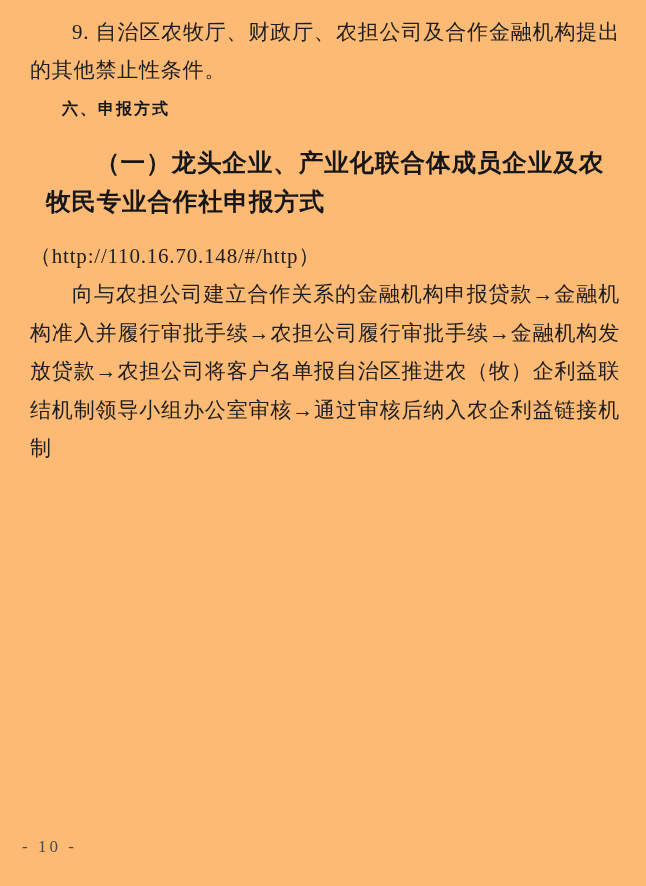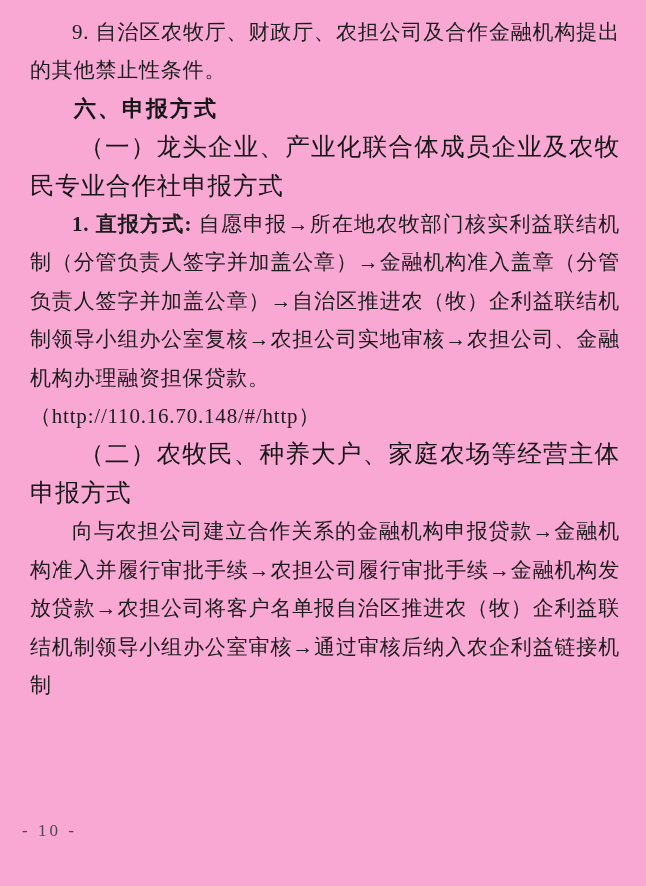--- a/index.html
+++ b/index.html
@@ -4,21 +4,21 @@
 <style>
   html, body {
     margin: 0;
     padding: 0;
     background: #ffffff;
   }
   .page {
     position: relative;
     width: 646px;
     height: 886px;
-    background: #f9a8d4;
+    background: #fdba74;
     box-sizing: border-box;
     padding: 13px 26px 0 30px;
     font-family: "Liberation Serif", "DejaVu Serif", serif;
     font-size: 21px;
     line-height: 38.4px;
     color: #1d1d1f;
     overflow: hidden;
   }
   .para {
     margin: 0;
@@ -27,65 +27,63 @@
     letter-spacing: 0.8px;
     word-break: break-all;
   }
   .indent {
     text-indent: 2em;
   }
   .heading-hei {
     margin: 0;
     font-family: "Liberation Sans", "DejaVu Sans", sans-serif;
     font-weight: bold;
-    font-size: 22px;
+    font-size: 16px;
     letter-spacing: 2px;
     text-indent: 2em;
     color: #161618;
   }
   .heading-kai {
-    margin: 0;
-    font-weight: normal;
+    margin: 16px;
+    font-weight: bold;
     letter-spacing: 0.8px;
     text-indent: 2em;
     text-align: justify;
     text-align-last: left;
     word-break: break-all;
     color: #161618;
   }
   .lead-bold {
     font-weight: bold;
   }
   .url-line {
     text-indent: 0;
   }
   .page-number {
     position: absolute;
     left: 22px;
-    bottom: 36px;
+    bottom: 20px;
     font-size: 17px;
     letter-spacing: 3px;
     color: #4a4a4e;
   }
 </style>
 </head>
 <body>
 
 <div class="page">
 
   <p class="para indent">9. 自治区农牧厅、财政厅、农担公司及合作金融机构提出的其他禁止性条件。</p>
 
   <h2 class="heading-hei">六、申报方式</h2>
 
   <h3 class="heading-kai">（一）龙头企业、产业化联合体成员企业及农牧民专业合作社申报方式</h3>
 
-  <p class="para indent"><span class="lead-bold">1. 直报方式: </span><span>自愿申报→所在地农牧部门核实利益联结机制（分管负责人签字并加盖公章）→金融机构准入盖章（分管负责人签字并加盖公章）→自治区推进农（牧）企利益联结机制领导小组办公室复核→农担公司实地审核→农担公司、金融机构办理融资担保贷款。</span></p>
 
 
   <p class="para url-line">（http://110.16.70.148/#/http）</p>
 
-  <h3 class="heading-kai">（二）农牧民、种养大户、家庭农场等经营主体申报方式</h3>
 
   <p class="para indent">向与农担公司建立合作关系的金融机构申报贷款→金融机构准入并履行审批手续→农担公司履行审批手续→金融机构发放贷款→农担公司将客户名单报自治区推进农（牧）企利益联结机制领导小组办公室审核→通过审核后纳入农企利益链接机制</p>
 
   <div class="page-number">- 10 -</div>
 
 </div>
 
 </body></html>

